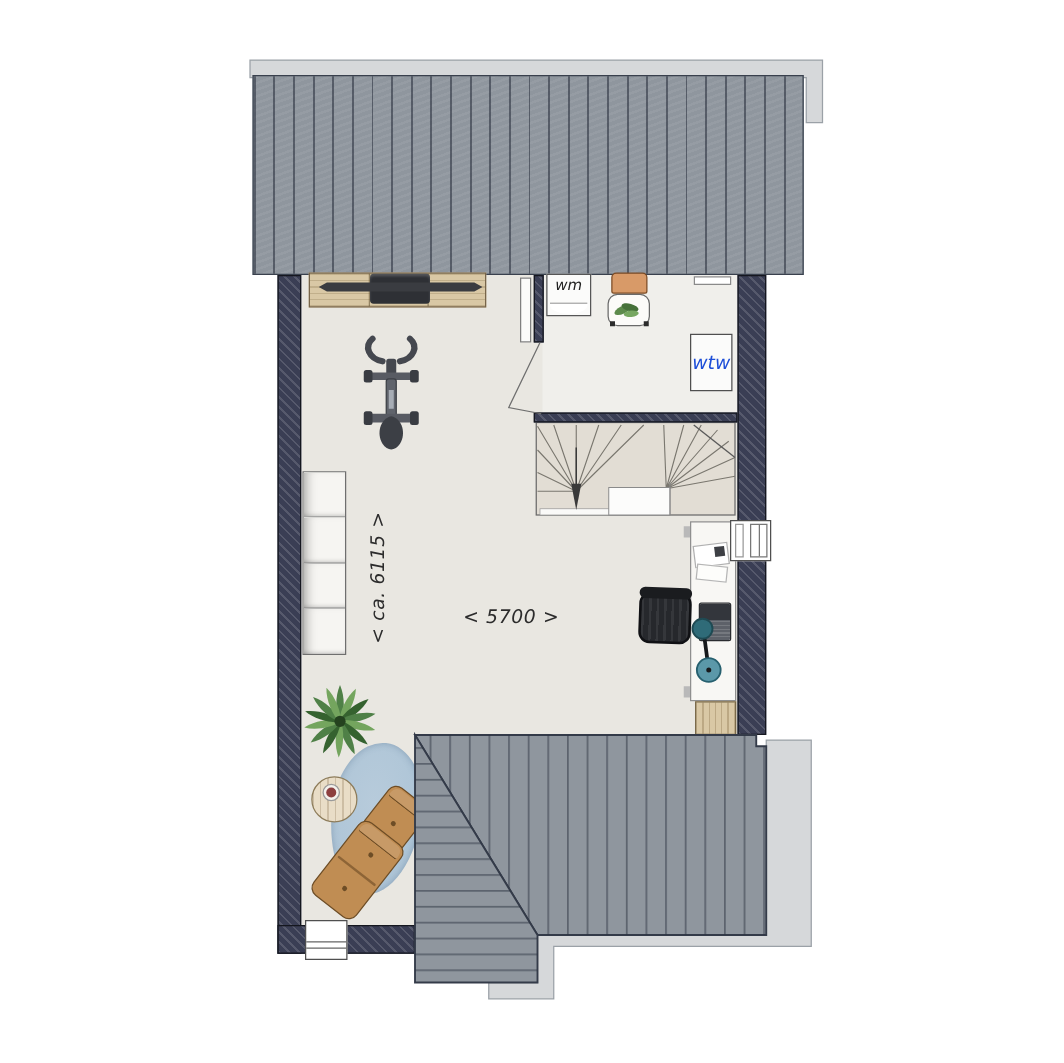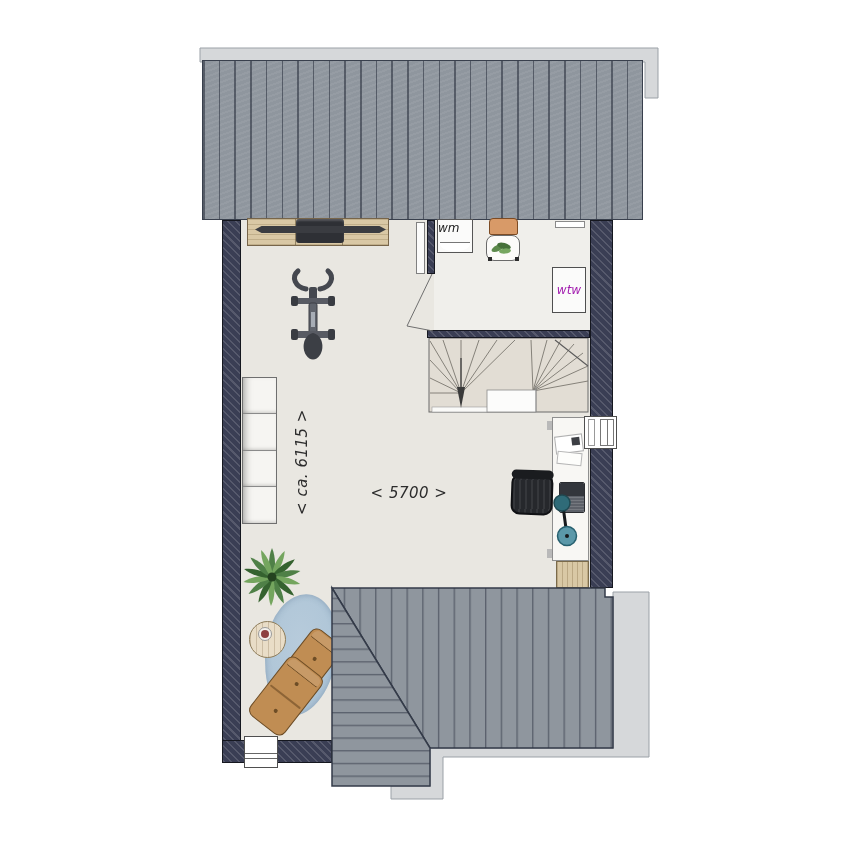--- a/index.html
+++ b/index.html
@@ -66,34 +66,34 @@
   .armchair::before{content:"";position:absolute;left:2px;right:2px;top:1px;height:9px;
     border-bottom:1.5px solid var(--armchair-edge);border-radius:6px 6px 2px 2px;background:rgba(255,255,255,.12);}
   .chair-small{left:297px;top:632px;width:38px;height:47px;transform:rotate(38deg);}
   .chair-large{left:264px;top:659px;width:44px;height:74px;transform:rotate(38deg);}
   .cush-line{position:absolute;left:2px;right:2px;top:36px;height:2px;background:rgba(90,60,25,.5);border-radius:2px;}
   .btn{position:absolute;width:4px;height:4px;border-radius:50%;background:var(--armchair-edge);}
   .b1{left:17px;top:24px;} .b2{left:20px;top:18px;} .b3{left:20px;top:52px;}
 
   
   .wm{left:437px;top:219px;width:36px;height:34px;background:var(--white-goods);border:1.5px solid #565656;}
-  .wm span{display:block;text-align:left;font-style:italic;font-size:12px;color:#222;margin-top:1px;}
+  .wm span{display:block;text-align:center;font-style:italic;font-size:12px;color:#222;margin-top:1px;}
   .wm i{position:absolute;left:2px;right:2px;bottom:1px;height:9px;border-top:1.2px solid #777;
     border-radius:0 0 45% 45%/0 0 80% 80%;background:#fff;}
   .tchair-back{left:489px;top:218px;width:29px;height:17px;background:var(--seat-orange);
     border:1.2px solid #7c4b24;border-radius:4px 4px 2px 2px;}
   .tchair-seat{left:486px;top:235px;width:34px;height:26px;background:#fcfbf9;
     border:1.2px solid #6a6a6a;border-radius:8px;}
   .tchair-leaves{left:490px;top:238px;width:26px;height:20px;}
   .foot{background:#2c2c2c;width:4px;height:4px;}
   .f1{left:488px;top:257px;} .f2{left:515px;top:257px;}
   .vent{left:555px;top:221px;width:30px;height:7px;background:#fff;border:1px solid #8a8a8a;}
   .wtw{left:552px;top:267px;width:34px;height:46px;background:var(--white-goods);
     border:1.5px solid #4f4f4f;display:flex;align-items:center;justify-content:center;}
-  .wtw span{position:static;font-style:italic;font-size:12px;color:#a21caf;}
+  .wtw span{position:static;font-style:italic;font-size:15px;color:#1d4ed8;}
 
   
   .door-leaf{left:416px;top:222px;width:9px;height:52px;background:#fbfbfa;border:1px solid #808080;}
   .door-swing{left:400px;top:270px;width:38px;height:64px;}
 
   
   .stairs{left:427px;top:338px;width:163px;height:76px;}
 
   
   .desk{left:552px;top:417px;width:37px;height:144px;background:#f8f7f4;border:1.5px solid #8f8f8f;}

